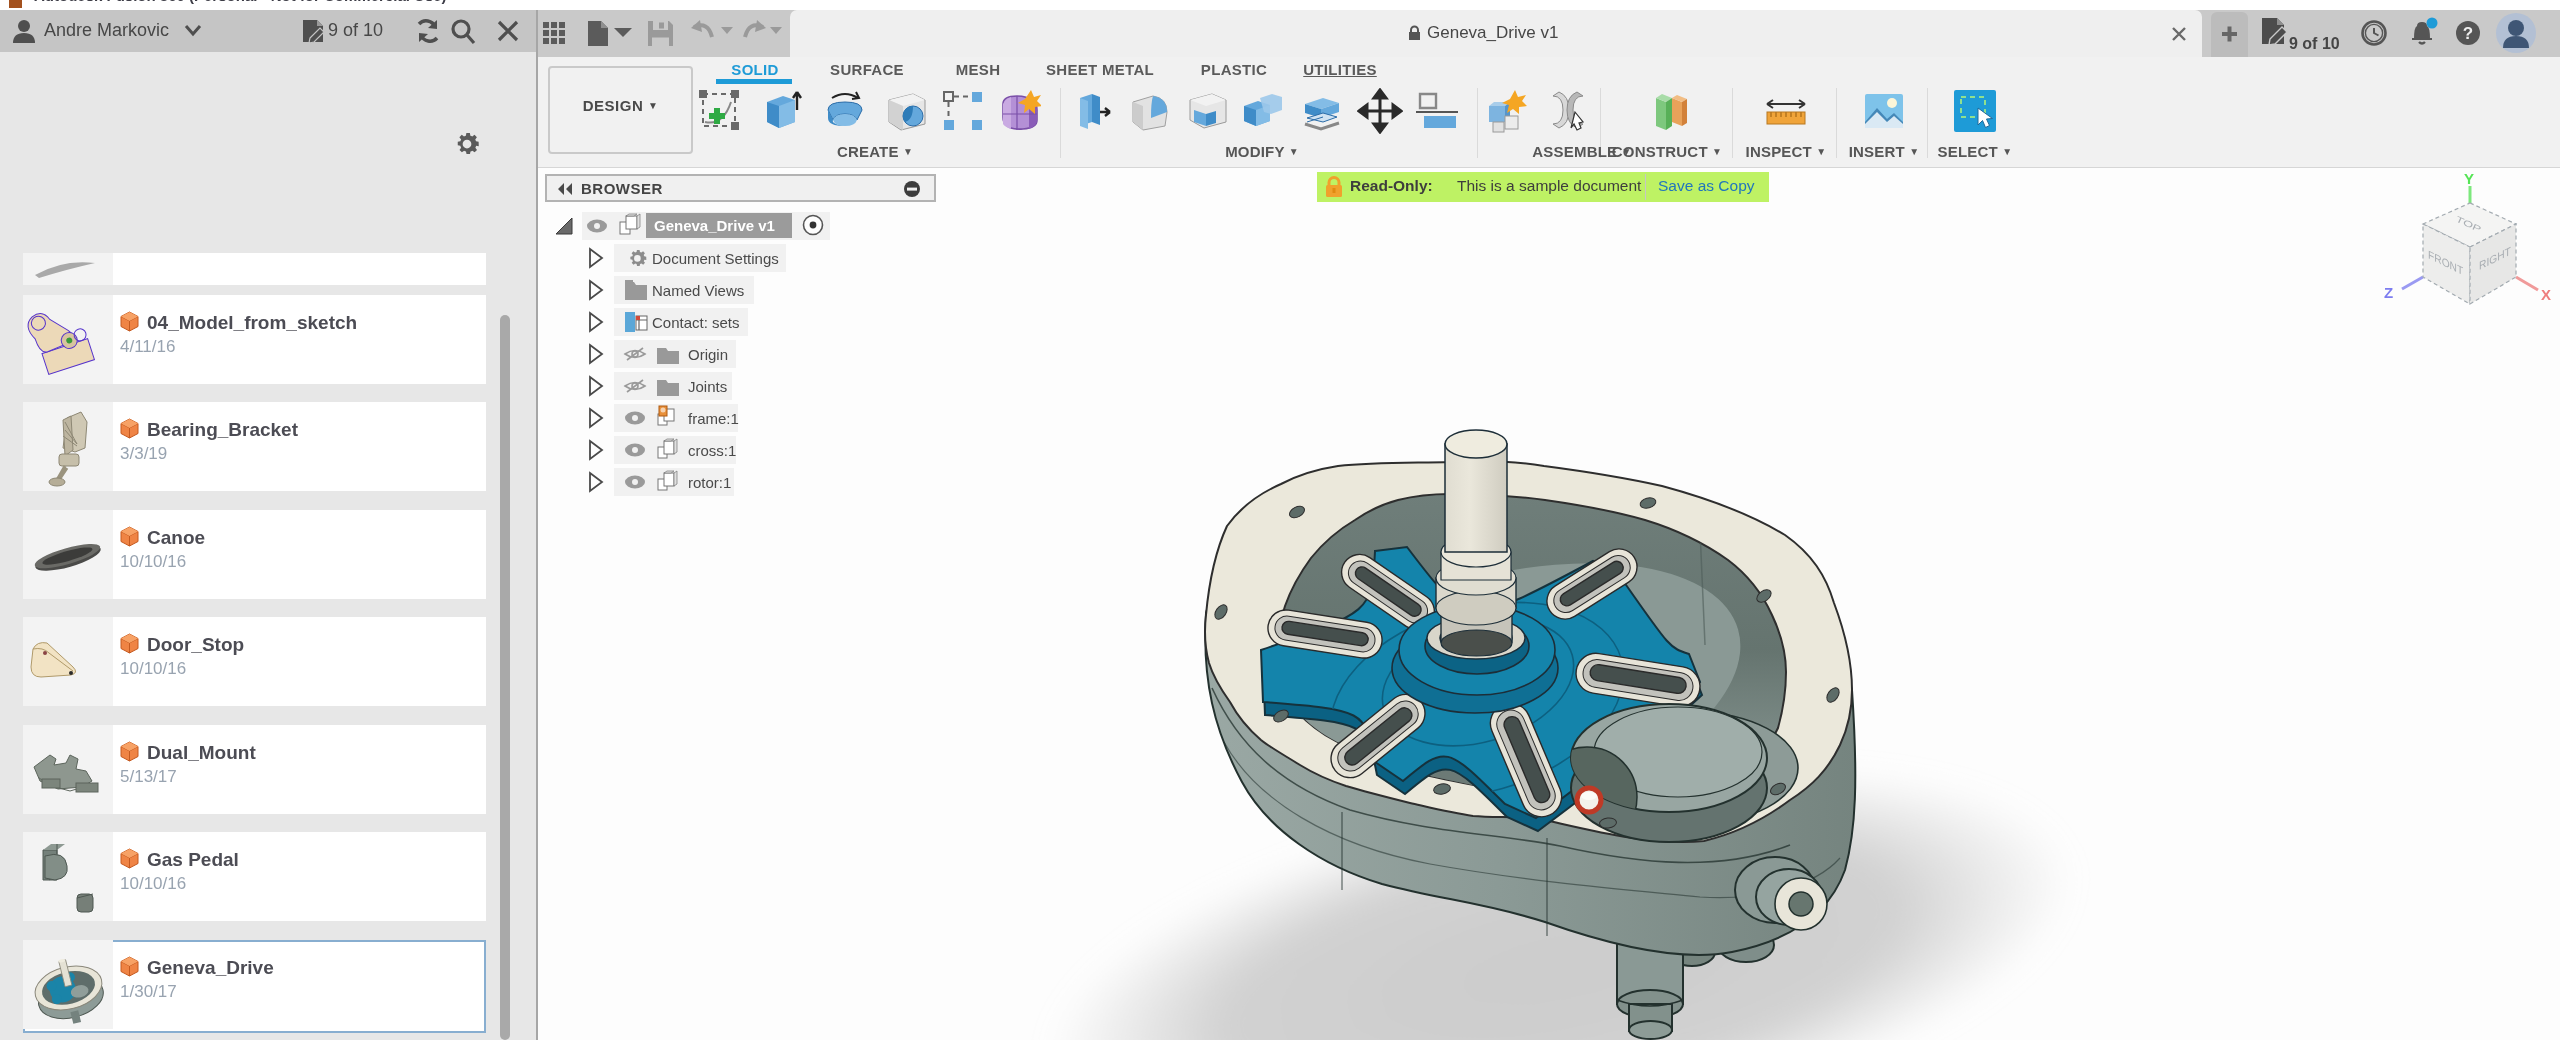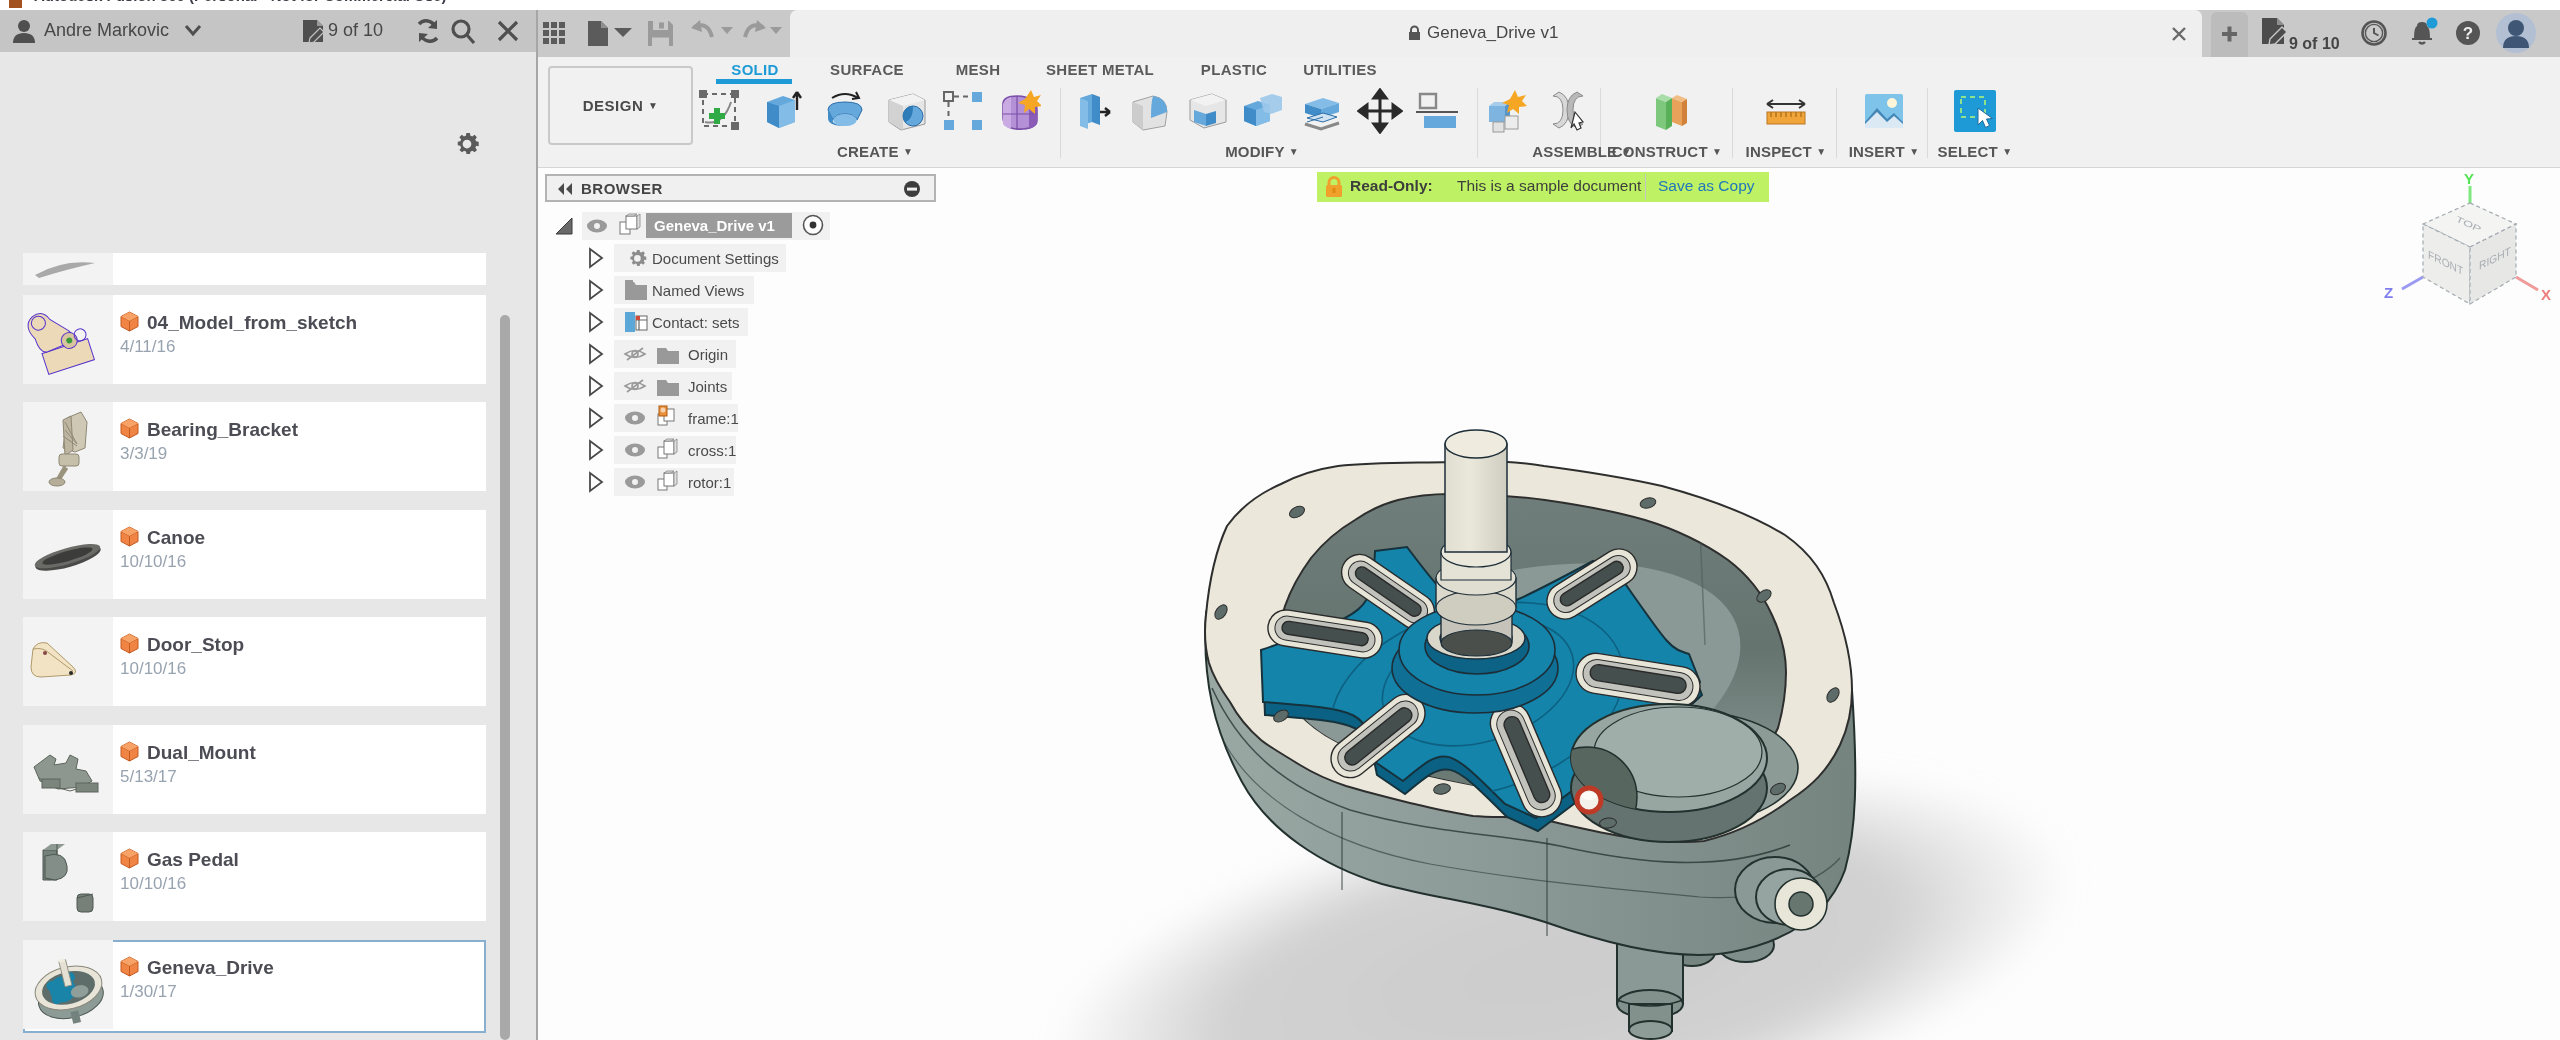--- a/index.html
+++ b/index.html
@@ -29,21 +29,21 @@
 .card.sel { border:2px solid #88aed0; }
 #lp-scroll { position:absolute; left:500px; top:305px; width:10px; height:725px; background:#a9a9a9; border-radius:5px; }
 
 
 #mainarea { left:538px; top:10px; width:2022px; height:1030px; background:#fdfdfd; }
 #qat { position:absolute; left:0; top:0; width:2022px; height:47px; background:#c9c9c9; }
 #doctab { position:absolute; left:252px; top:0px; width:1412px; height:47px; background:#efefef; border-radius:7px 7px 0 0; }
 #doctab .lbl { position:absolute; left:50%; margin-left:-88px; top:13px; font-size:17px; color:#474747; }
 #plustab { position:absolute; left:1673px; top:2px; width:37px; height:45px; background:#bcbcbc; border-radius:6px 6px 0 0; }
 #ribbon { position:absolute; left:0; top:47px; width:2022px; height:111px; background:#f1f1f1; border-bottom:1px solid #d6d6d6; }
-#designbtn { position:absolute; left:10px; top:9px; width:145px; height:79px; border:2px solid #c9c9c9; border-radius:4px; font-size:15px; font-weight:bold; color:#4a4a4a; text-align:center; line-height:75px; letter-spacing:.5px;}
+#designbtn { position:absolute; left:10px; top:9px; width:145px; height:88px; border:2px solid #c9c9c9; border-radius:4px; font-size:15px; font-weight:bold; color:#4a4a4a; text-align:center; line-height:75px; letter-spacing:.5px;}
 .rtab { position:absolute; top:4px; font-size:15px; font-weight:bold; color:#5a5a5a; letter-spacing:.3px;}
 .rlabel { position:absolute; top:86px; font-size:15px; color:#565656; font-weight:bold; letter-spacing:.2px;}
 .dn { font-size:10px; vertical-align:2px; }
 .rsep { position:absolute; top:31px; width:1px; height:70px; background:#dadada; }
 .icon46 { position:absolute; top:31px; width:46px; height:46px; }
 #canvas { position:absolute; left:0; top:158px; width:2022px; height:872px; background:#fdfdfd; }
 #browserhdr { position:absolute; left:7px; top:6px; width:391px; height:28px; background:#f0f0f0; border:2px solid #b3b3b3; font-size:15px; color:#444; font-weight:bold; letter-spacing:.5px;}
 #readonly { position:absolute; left:779px; top:4px; width:452px; height:30px; background:#bef264; font-size:15.5px; }
 </style>
 </head>
@@ -333,21 +333,21 @@
     </div>
     <div id="ribbon">
       <div id="designbtn">DESIGN <span class="dn">▼</span></div>
       <div id="ribbontabs">
         <div class="rtab" style="left:217px;transform:translateX(-50%);color:#1e9bd7;">SOLID</div>
         <div style="position:absolute;left:178px;top:22px;width:76px;height:5px;background:#1e9bd7;"></div>
         <div class="rtab" style="left:329px;transform:translateX(-50%);">SURFACE</div>
         <div class="rtab" style="left:440px;transform:translateX(-50%);">MESH</div>
         <div class="rtab" style="left:562px;transform:translateX(-50%);">SHEET METAL</div>
         <div class="rtab" style="left:696px;transform:translateX(-50%);">PLASTIC</div>
-        <div class="rtab" style="left:802px;transform:translateX(-50%);">UTILITIES</div>
+        <div class="rtab" style="left:802px;transform:translateX(-50%);text-decoration:underline;">UTILITIES</div>
       </div>
       <div id="ribbonicons">
         <div class="rsep" style="left:522px;"></div>
         <div class="rsep" style="left:939px;"></div>
         <div class="rsep" style="left:1062px;"></div>
         <div class="rsep" style="left:1194px;"></div>
         <div class="rsep" style="left:1298px;"></div>
         <div class="rsep" style="left:1389px;"></div>
         <div class="rlabel" style="left:337px;transform:translateX(-50%);">CREATE <span class="dn">▼</span></div>
         <div class="rlabel" style="left:724px;transform:translateX(-50%);">MODIFY <span class="dn">▼</span></div>

